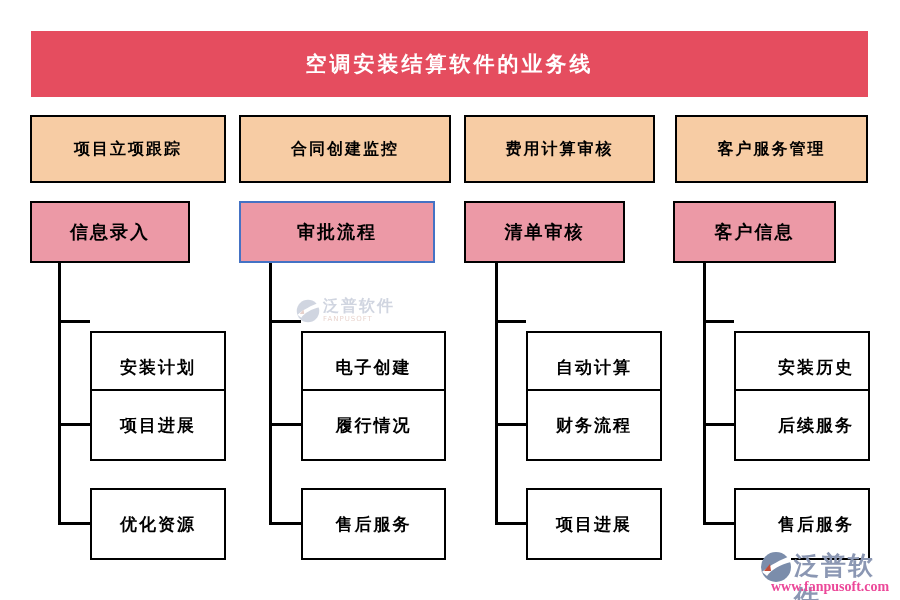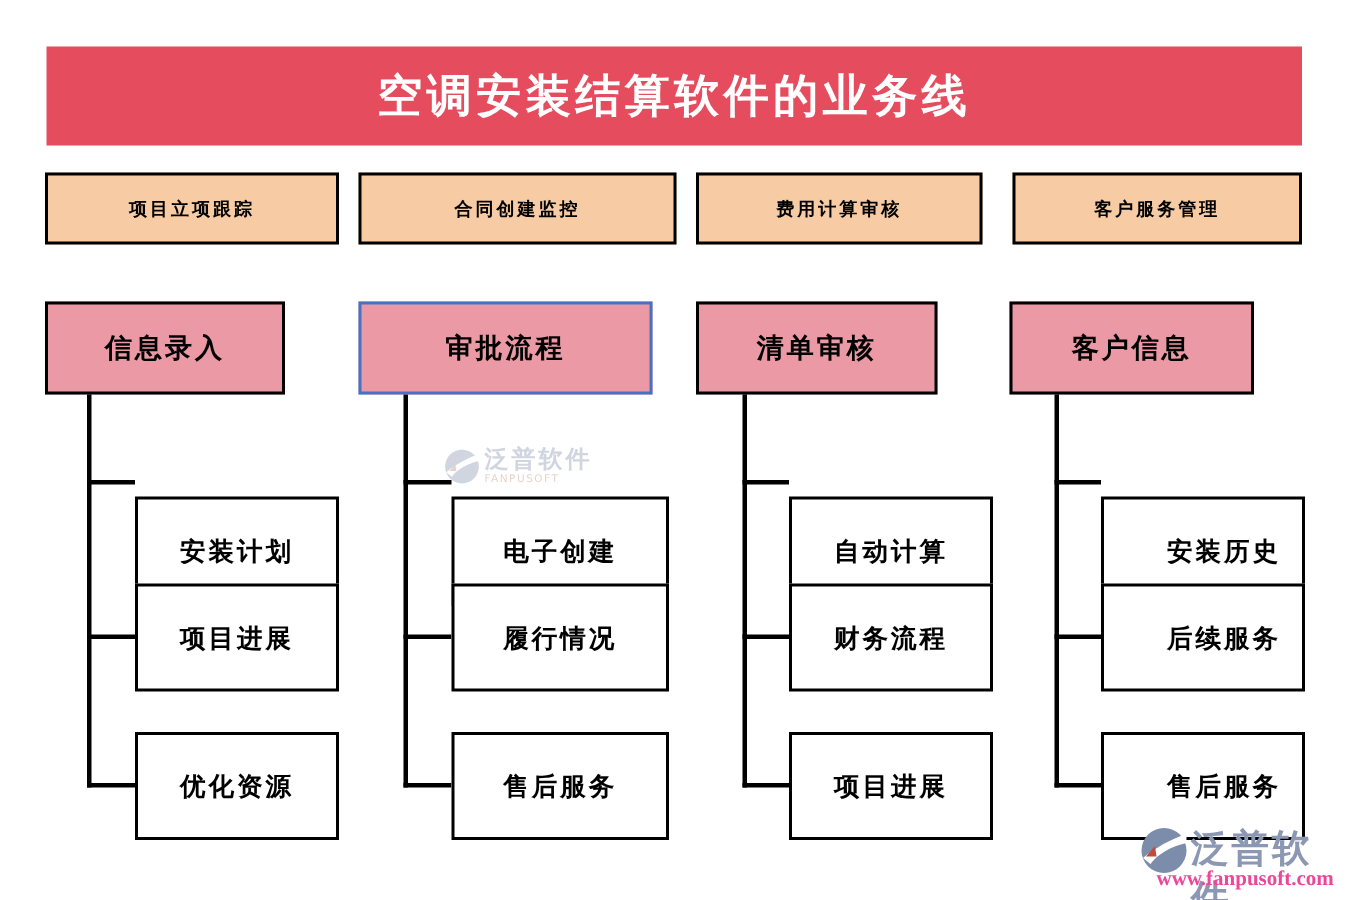--- a/index.html
+++ b/index.html
@@ -2,30 +2,30 @@
 <html><head>
 <meta charset="utf-8">
 <style>
   html,body{margin:0;padding:0;background:#fff;}
   .canvas{
     position:relative;width:900px;height:600px;background:#ffffff;
     font-family:"DejaVu Sans","Liberation Sans",sans-serif;overflow:hidden;
   }
   .banner{
     position:absolute;left:31px;top:31px;width:837px;height:66px;
-    background:#E54D5F;color:#ffffff;font-size:30px;font-weight:bold;
+    background:#E54D5F;color:#ffffff;font-size:21px;font-weight:bold;
     display:flex;align-items:center;justify-content:center;letter-spacing:3px;
     z-index:2;
   }
   .box{
     position:absolute;box-sizing:border-box;display:flex;align-items:center;
     justify-content:center;font-weight:bold;color:#000;border:2px solid #000;
     letter-spacing:2px;z-index:2;background:#fff;
   }
-  .hdr{top:115px;height:48px;background:#F7CCA4;font-size:12px;}
+  .hdr{top:115px;height:68px;background:#F7CCA4;font-size:16px;}
   #hdr1{left:30px;width:196px;}
   #hdr2{left:239px;width:212px;}
   #hdr3{left:464px;width:191px;}
   #hdr4{left:675px;width:193px;}
   .sub{top:201px;height:62px;background:#EC99A6;font-size:18px;}
   #sub1{left:30px;width:160px;}
   #sub2{left:239px;width:196px;border-color:#4472C4;}
   #sub3{left:464px;width:161px;}
   #sub4{left:673px;width:163px;}
   .child{font-size:17px;width:136px;}

